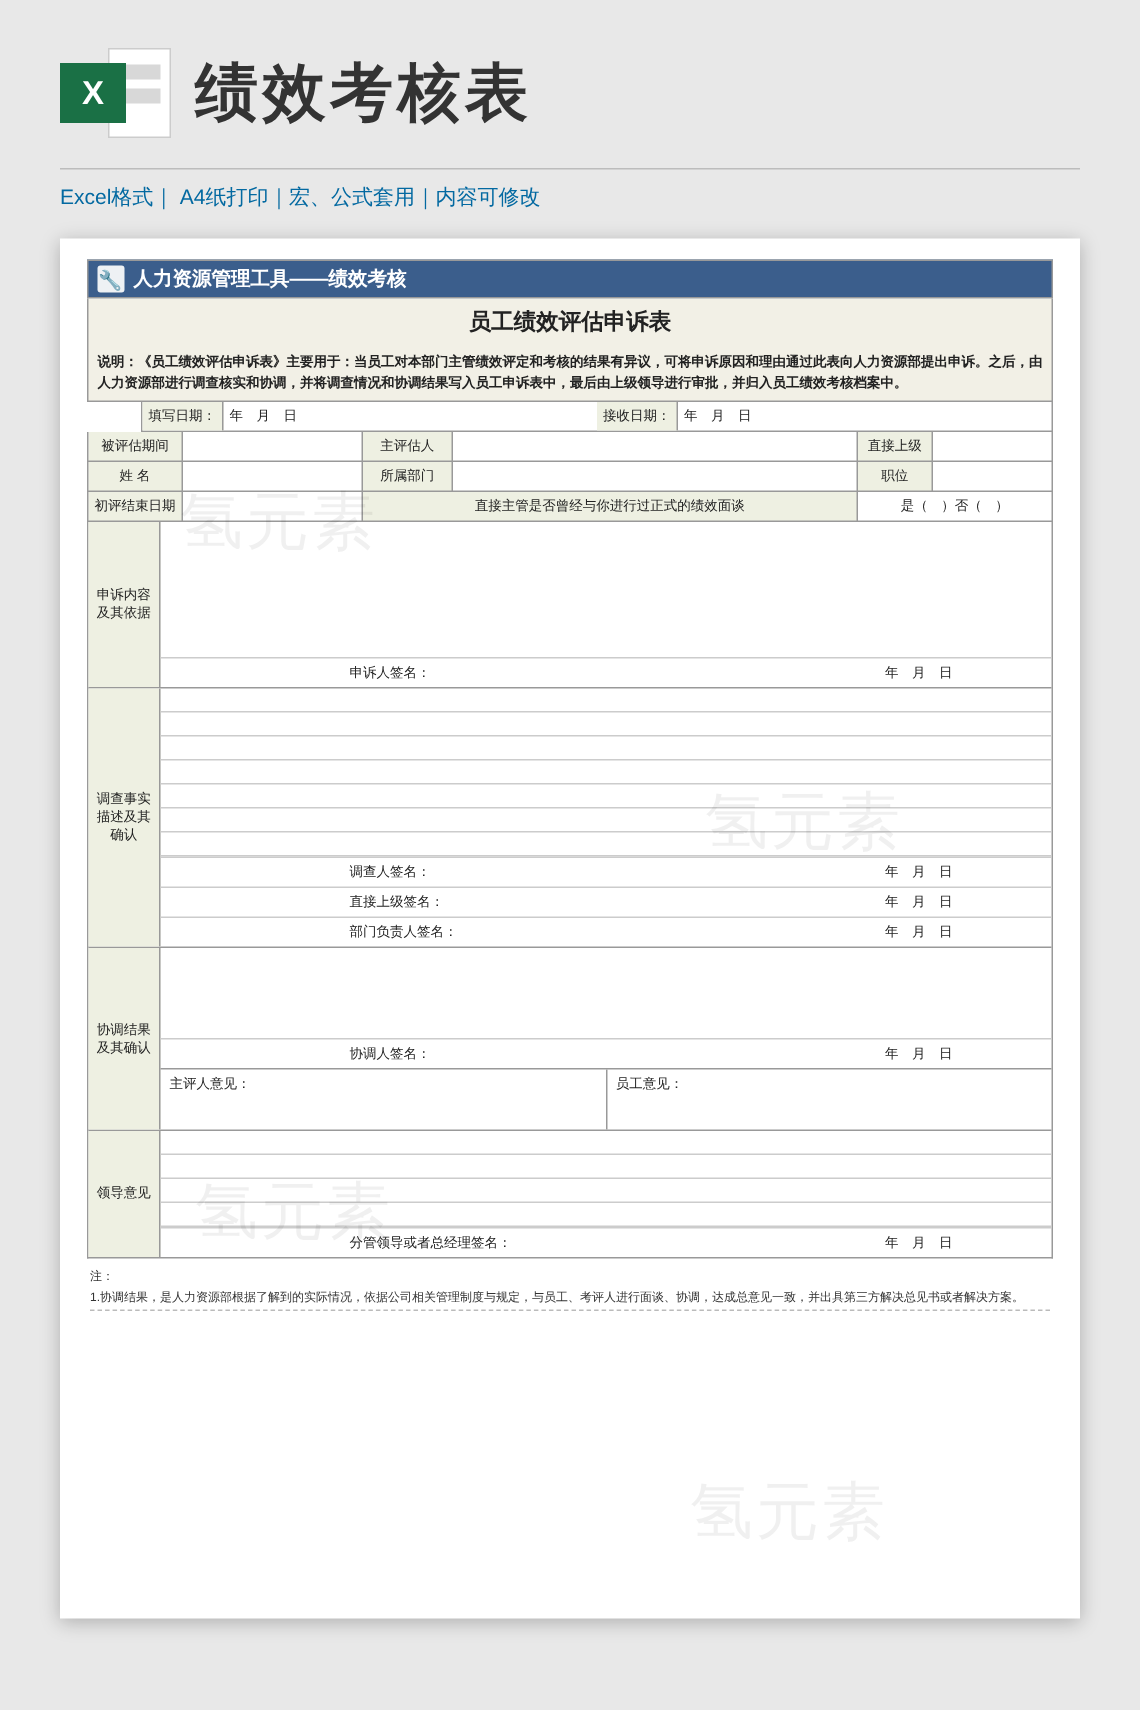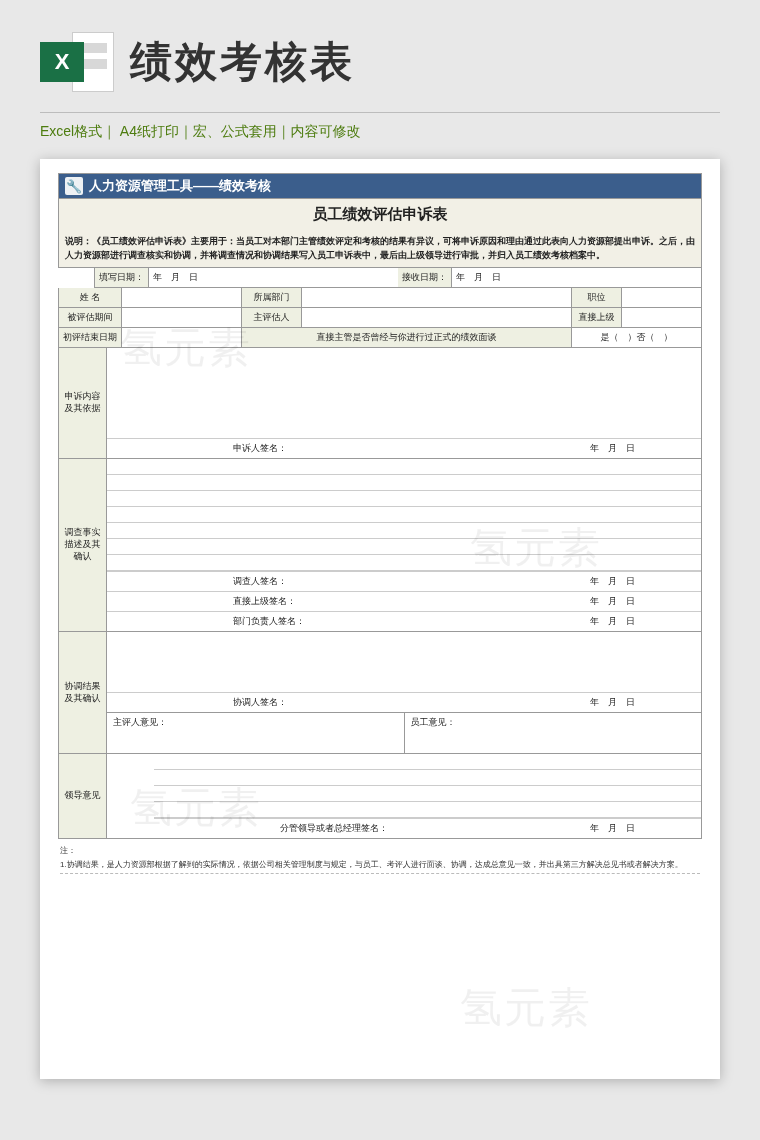--- a/index.html
+++ b/index.html
@@ -67,21 +67,21 @@
     letter-spacing: 3px;
   }
   .divider {
     height: 1px;
     background: #bcbcbc;
     margin: 0 40px 10px 40px;
   }
   .meta-row {
     padding: 0 40px 18px 40px;
     font-size: 14px;
-    color: #4d7c0f;
+    color: #0369a1;
   }
   .document {
     margin: 0 40px;
     background: #fff;
     box-shadow: 0 2px 12px rgba(0,0,0,0.25);
     width: 680px;
     height: 920px;
     padding: 14px 18px 10px 18px;
     font-size: 9px;
     color: #222;
@@ -148,21 +148,21 @@
   }
   table.info td.h { background: #eef0e2; text-align: center; white-space: nowrap; }
   .sections {
     border: 1px solid #999;
     border-top: none;
   }
   .sect {
     display: flex;
     border-bottom: 1px solid #999;
   }
-  .sect:last-child { border-bottom: none; gap: 47px; }
+  .sect:last-child { border-bottom: none; }
   .sect .side {
     width: 48px;
     background: #eef0e2;
     border-right: 1px solid #999;
     display: flex;
     align-items: center;
     justify-content: center;
     text-align: center;
     font-size: 9px;
     padding: 4px;
@@ -243,34 +243,34 @@
   <div class="date-row">
     <div class="lbl">填写日期：</div>
     <div class="val">年　月　日</div>
     <div class="lbl">接收日期：</div>
     <div class="val">年　月　日</div>
   </div>
 
   <table class="info">
     <tbody>
         <tr>
+      <td class="h">被评估期间</td>
+      <td></td>
+      <td class="h">主评估人</td>
+      <td></td>
+      <td class="h">直接上级</td>
+      <td></td>
+    </tr>
+    <tr>
       <td class="h" style="width:60px">姓 名</td>
       <td style="width:120px"></td>
       <td class="h" style="width:60px">所属部门</td>
       <td></td>
       <td class="h" style="width:50px">职位</td>
       <td style="width:80px"></td>
-    </tr>
-    <tr>
-      <td class="h">被评估期间</td>
-      <td></td>
-      <td class="h">主评估人</td>
-      <td></td>
-      <td class="h">直接上级</td>
-      <td></td>
     </tr>
     <tr>
       <td class="h">初评结束日期</td>
       <td></td>
       <td class="h" colspan="2" style="text-align:center">直接主管是否曾经与你进行过正式的绩效面谈</td>
       <td colspan="2" style="text-align:center">是（　）否（　）</td>
     </tr>
   </tbody>
     </table>
 

